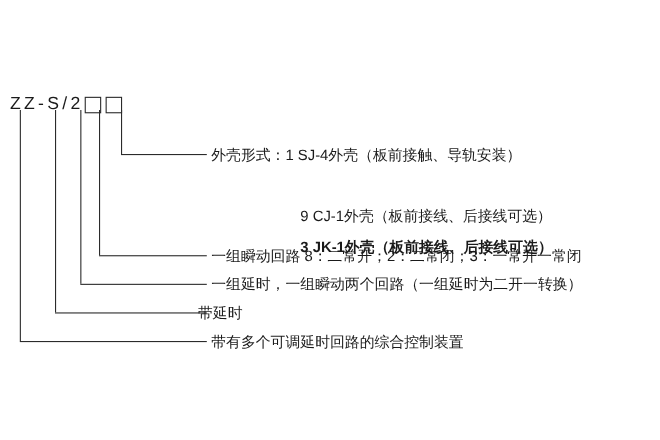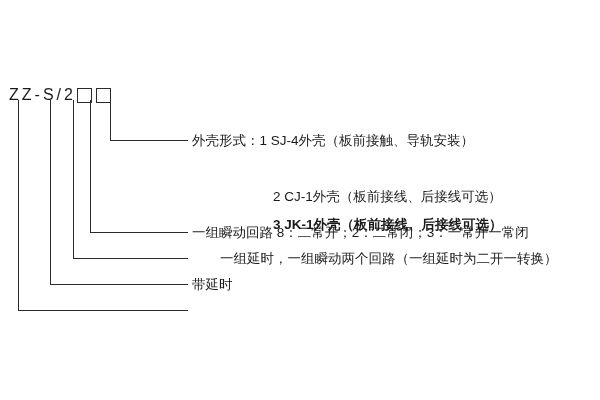--- a/index.html
+++ b/index.html
@@ -86,19 +86,20 @@
   <div class="leader v" style="left:73px; top:100px; height:158px;"></div>
   <div class="leader h" style="left:73px; top:258px; width:115px;"></div>
 
   <div class="leader v" style="left:50px; top:100px; height:184px;"></div>
   <div class="leader h" style="left:50px; top:284px; width:138px;"></div>
 
   <div class="leader v" style="left:18px; top:100px; height:210px;"></div>
   <div class="leader h" style="left:18px; top:310px; width:170px;"></div>
 
   <div class="txt" style="left:192px; top:132px;text-align:right;">外壳形式：1   SJ-4外壳（板前接触、导轨安装）</div>
-  <div class="txt" style="left:273px; top:188px;">2   CJ-1外壳（板前接线、后接线可选）</div>
+  <div class="txt" style="left:273px; top:188px;">9   CJ-1外壳（板前接线、后接线可选）</div>
   <div class="txt" style="left:273px; top:216px;font-weight:bold;">3   JK-1外壳（板前接线、后接线可选）</div>
   <div class="txt" style="left:192px; top:224px;">一组瞬动回路   8：二常开；2：二常闭；3：一常开一常闭</div>
-  <div class="txt" style="left:192px; top:250px;margin-left:28px;">一组延时，一组瞬动两个回路（一组延时为二开一转换）</div>
-  <div class="txt" style="left:192px; top:276px;">带延时</div>
+  <div class="txt" style="left:192px; top:250px;">一组延时，一组瞬动两个回路（一组延时为二开一转换）</div>
+  <div class="txt" style="left:180px; top:276px;">带延时</div>
+  <div class="txt" style="left:192px; top:302px;">带有多个可调延时回路的综合控制装置</div>
 
 </div>
 
 </body></html>

